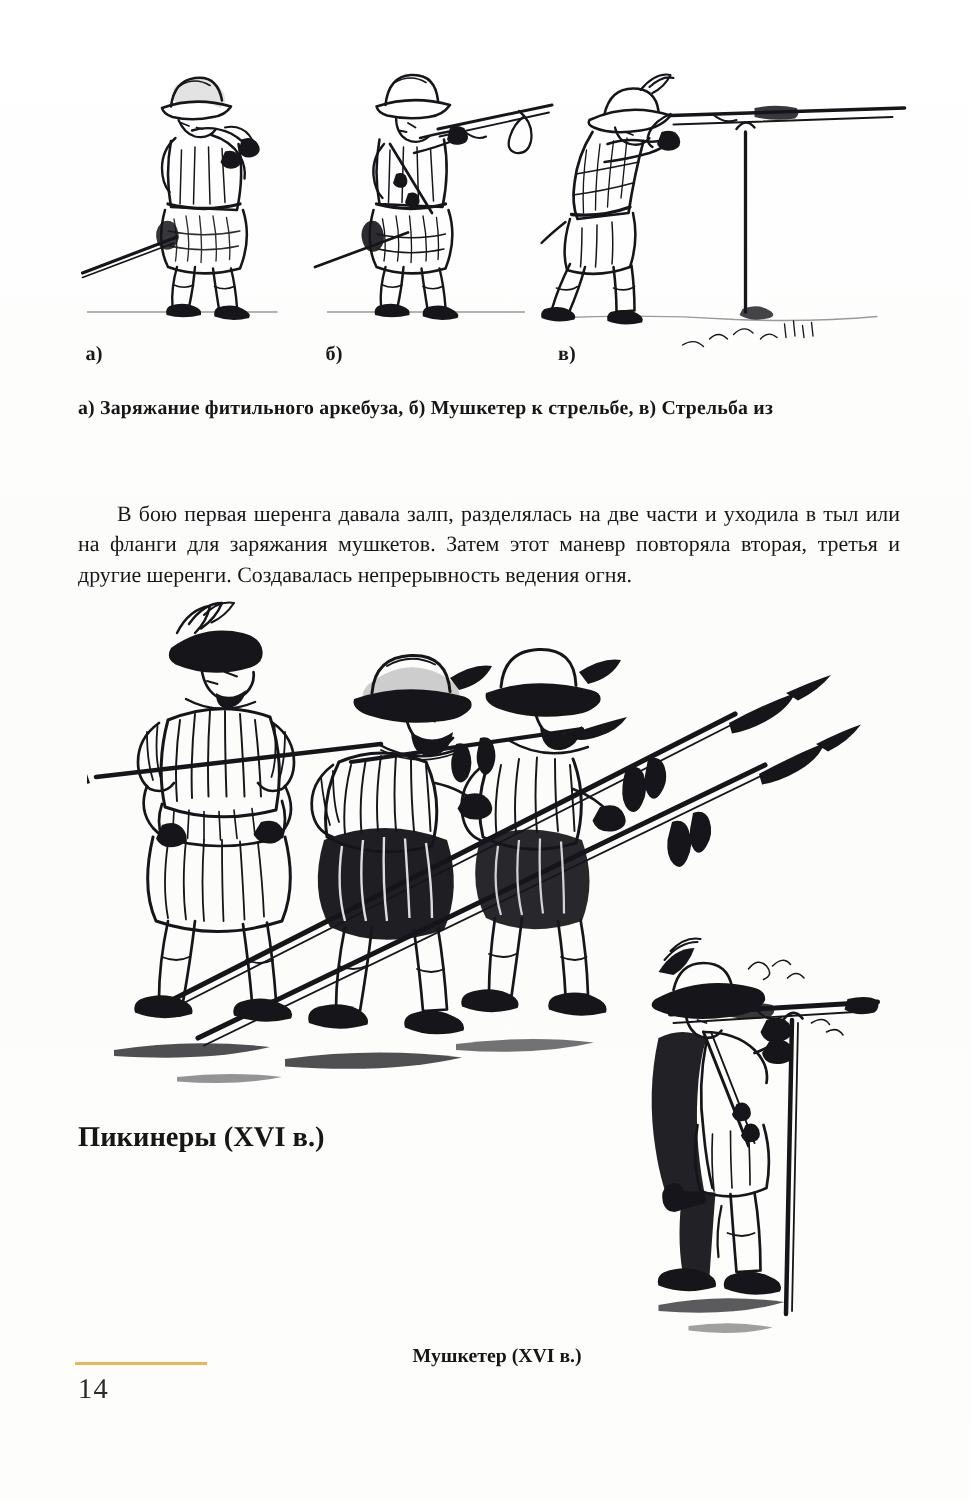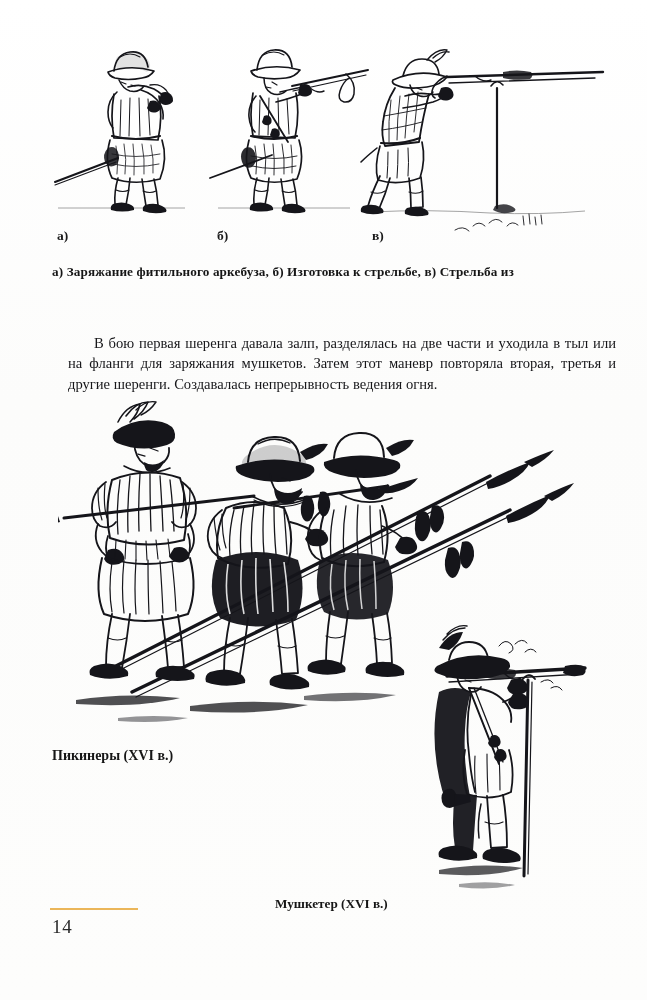--- a/index.html
+++ b/index.html
@@ -63,21 +63,21 @@
     font-size: 13.2px;
     font-weight: 700;
     line-height: 20.5px;
     letter-spacing: 0.01em;
     color: #161616;
   }
   .caption-block .line2 { display: block; }
 
   .body-par {
     position: absolute;
-    left: 68px;
+    left: 52px;
     top: 318px;
     width: 548px;
     font-family: "Liberation Serif", "DejaVu Serif", serif;
     font-size: 14.6px;
     line-height: 20.6px;
     text-align: justify;
     text-indent: 26px;
     color: #17171a;
     hyphens: manual;
   }
@@ -90,21 +90,21 @@
     width: 570px;
     height: 330px;
   }
   .fig-pike svg { display: block; }
 
   .cap-pike {
     position: absolute;
     left: 52px;
     top: 748px;
     font-family: "Liberation Serif", "DejaVu Serif", serif;
-    font-size: 14px;
+    font-size: 19px;
     font-weight: 700;
     color: #161616;
     text-align: center;
   }
 
   
   .fig-musket {
     position: absolute;
     left: 425px;
     top: 618px;
@@ -300,21 +300,21 @@
     </svg>
   </div>
 
   <div class="fig-labels">
     <span class="fig-label a">а)</span>
     <span class="fig-label b">б)</span>
     <span class="fig-label c">в)</span>
   </div>
 
   <div class="caption-block">
-    <span>а) Заряжание фитильного аркебуза, б) Изготовка к стрельбе, в) Стрельба из</span>
+    <span>а) Заряжание фитильного аркебуза, б) Мушкетер к стрельбе, в) Стрельба из</span>
   </div>
 
   <p class="body-par">В бою первая шеренга давала залп, разделялась на две части и уходила в тыл или на фланги для заряжания мушкетов. Затем этот маневр повторяла вторая, третья и другие шеренги. Создавалась непрерывность ведения огня.</p>
 
   <div class="fig-pike">
     <svg width="570" height="330" viewBox="0 0 570 330" xmlns="http://www.w3.org/2000/svg">
 
       <g>
         <path class="ink-f" d="M18 300 q50 -8 104 -2 q-40 10 -104 6 z" opacity="0.75"></path>
         <path class="ink-f" d="M132 306 q60 -8 118 -1 q-48 11 -118 6 z" opacity="0.75"></path>

